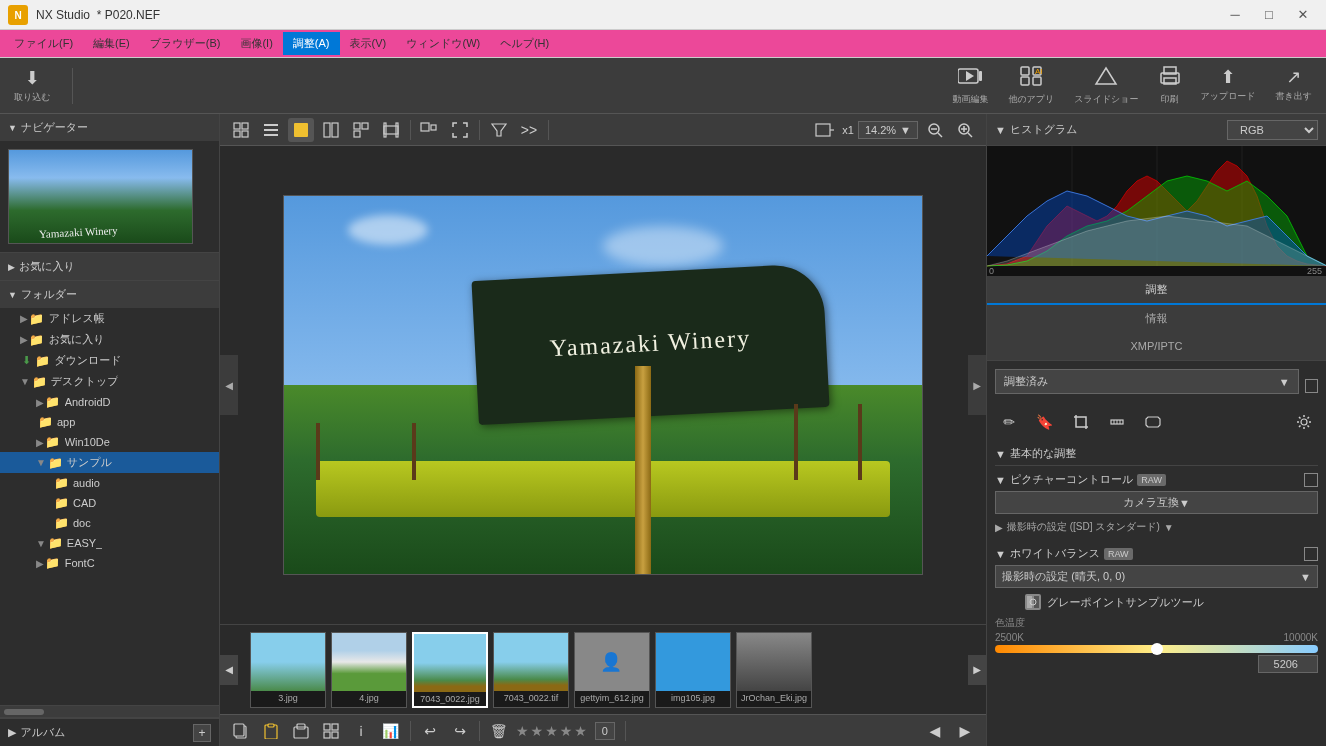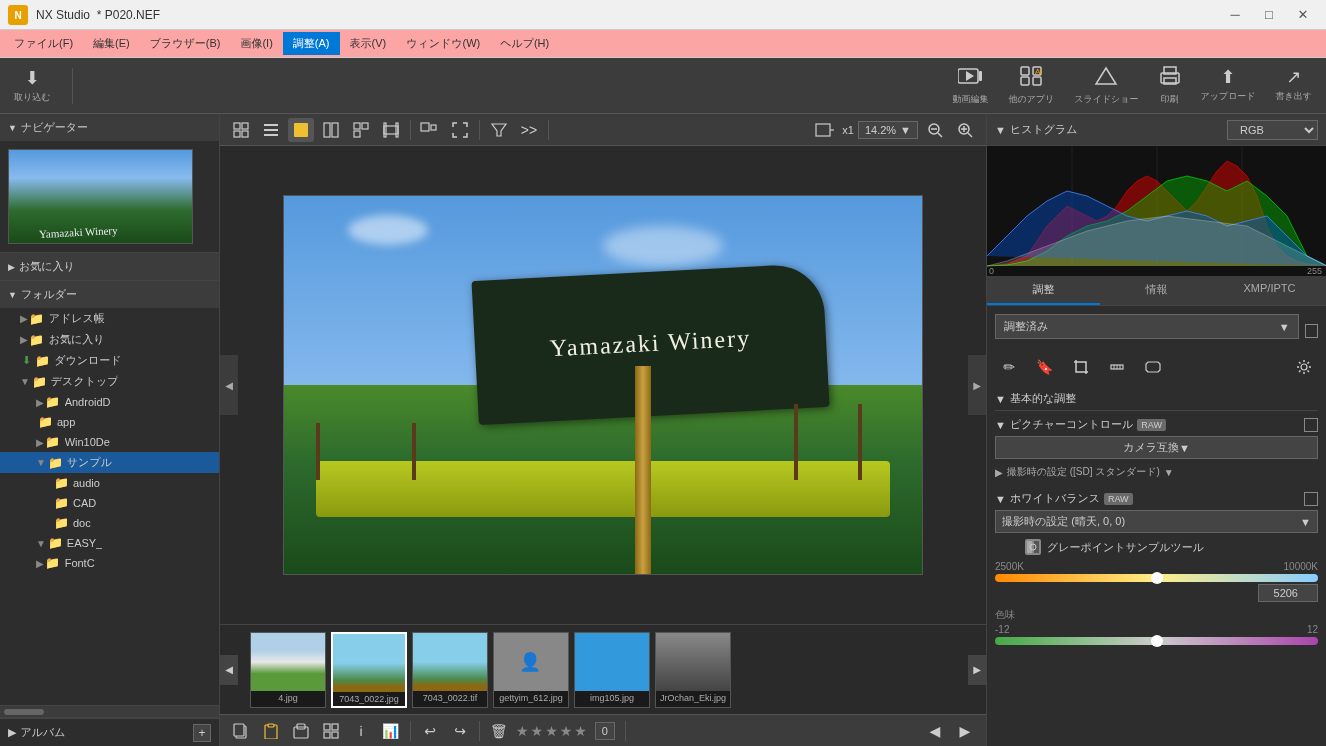--- a/index.html
+++ b/index.html
@@ -6,21 +6,21 @@
     body { font-family: 'Segoe UI', Meiryo, sans-serif; font-size: 11px; background: #2d2d2d; color: #ccc; overflow: hidden; width: 1326px; height: 746px; }
 
     
     #titlebar { height: 30px; background: #f0f0f0; display: flex; align-items: center; padding: 0 8px; border-bottom: 1px solid #ccc; }
     #titlebar .app-icon { width: 20px; height: 20px; background: #e8a000; border-radius: 3px; margin-right: 8px; display: flex; align-items: center; justify-content: center; font-size: 10px; font-weight: bold; color: white; }
     #titlebar .title { font-size: 12px; color: #333; flex: 1; }
     #titlebar .win-controls { display: flex; gap: 4px; }
     #titlebar .win-btn { width: 30px; height: 20px; border: none; background: transparent; cursor: pointer; font-size: 13px; color: #555; display: flex; align-items: center; justify-content: center; }
 
     
-    #menubar { height: 28px; background: #fca5a5; display: flex; align-items: center; padding: 0 4px; border-bottom: 1px solid #ccc; }
+    #menubar { height: 28px; background: #ec4899; display: flex; align-items: center; padding: 0 4px; border-bottom: 1px solid #ccc; }
     #menubar .menu-item { padding: 4px 10px; font-size: 11px; color: #333; cursor: pointer; }
     #menubar .menu-item.active { background: #0078d7; color: white; }
 
     
     #toolbar { height: 56px; background: #3c3c3c; display: flex; align-items: center; padding: 0 8px; gap: 12px; border-bottom: 1px solid #555; }
     .toolbar-btn { display: flex; flex-direction: column; align-items: center; gap: 2px; cursor: pointer; color: #ccc; padding: 4px 6px; border-radius: 3px; }
     .toolbar-btn .tb-icon { font-size: 18px; }
     .toolbar-btn .tb-label { font-size: 9px; color: #aaa; }
     #toolbar .separator { width: 1px; height: 36px; background: #555; margin: 0 4px; }
 
@@ -91,21 +91,21 @@
     #right-panel { width: 340px; background: #2d2d2d; border-left: 1px solid #444; display: flex; flex-direction: column; overflow: hidden; }
 
     
     .hist-header { height: 32px; background: #3c3c3c; display: flex; align-items: center; padding: 0 8px; border-bottom: 1px solid #444; }
     .hist-title { font-size: 11px; color: #ccc; flex: 1; display: flex; align-items: center; gap: 4px; }
     .hist-select { background: #444; border: 1px solid #666; color: #ccc; font-size: 11px; padding: 2px 8px; }
 
     #histogram-canvas { height: 130px; background: #111; margin: 0; position: relative; overflow: hidden; }
 
     
-    .right-tabs { display: flex; background: #3c3c3c; border-bottom: 1px solid #444; }
+    .right-tabs { display: flex; background: #3c3c3c; border-bottom: 1px solid #444; flex-direction: column; }
     .r-tab { flex: 1; padding: 6px 4px; text-align: center; font-size: 11px; color: #aaa; cursor: pointer; border-bottom: 2px solid transparent; }
     .r-tab.active { color: #ccc; border-bottom: 2px solid #0078d7; }
 
     
     #adj-panel { flex: 1; overflow-y: auto; padding: 8px; }
     .adj-dropdown { width: 100%; background: #444; border: 1px solid #666; color: #ccc; font-size: 11px; padding: 4px 8px; margin-bottom: 8px; cursor: pointer; display: flex; justify-content: space-between; align-items: center; gap: 29px; }
     .adj-section { margin-bottom: 8px; }
     .adj-section-header { padding: 4px 0; font-size: 11px; color: #ccc; cursor: pointer; display: flex; align-items: center; gap: 4px; border-bottom: 1px solid #444; margin-bottom: 6px; }
     .adj-tools { display: flex; gap: 8px; margin-bottom: 8px; align-items: center; }
     .adj-tool-btn { width: 28px; height: 24px; background: transparent; border: 1px solid transparent; cursor: pointer; color: #ccc; font-size: 14px; display: flex; align-items: center; justify-content: center; border-radius: 3px; }
@@ -468,20 +468,24 @@
         <div style="position:absolute;bottom:25%;left:80%;width:4px;height:20%;background:#5a3a1a;"></div>
         <div style="position:absolute;bottom:25%;left:90%;width:4px;height:20%;background:#5a3a1a;"></div>
       </div>
       <div class="side-arrow right">▶</div>
     </div>
 
     <div id="thumb-strip">
       <div class="thumb-nav left">◀</div>
       <div style="display:flex; gap:5px; padding: 0 22px; align-items:center; flex:1; overflow:hidden;">
 
+        <div class="thumb-item">
+          <div class="thumb-img t1"></div>
+          <span class="thumb-label">3.jpg</span>
+        </div>
         <div class="thumb-item">
           <div class="thumb-img t2"></div>
           <span class="thumb-label">4.jpg</span>
         </div>
         <div class="thumb-item selected">
           <div class="thumb-img t4"></div>
           <span class="thumb-label">7043_0022.jpg</span>
         </div>
         <div class="thumb-item">
           <div class="thumb-img t5"></div>
@@ -680,43 +684,34 @@
                   <rect x="1" y="1" width="5" height="12" fill="#aaa"></rect>
                   <rect x="8" y="1" width="5" height="12" fill="#555"></rect>
                   <circle cx="7" cy="7" r="3" fill="none" stroke="#ccc" stroke-width="1"></circle>
                 </svg>
             </span>
             <span>グレーポイントサンプルツール</span>
           </div>
 
           <div class="slider-row">
             <div class="slider-labels">
+              <span>色温度</span>
+            </div>
+            <div class="slider-labels">
               <span>2500K</span>
               <span>10000K</span>
             </div>
             <div class="slider-track color-temp-track">
               <div class="slider-thumb" style="left: 50%;"></div>
             </div>
             <div style="display:flex; justify-content:flex-end; align-items:center; gap:4px;">
               <input type="number" value="5206" style="background: rgb(68, 68, 68); border: 1px solid rgb(102, 102, 102); color: rgb(204, 204, 204); font-size: 11px; padding: 2px 4px; width: 60px; text-align: right;">
             </div>
           </div>
 
-          <div class="slider-row">
-            <div class="slider-labels">
-              <span>色味</span>
-            </div>
-            <div class="slider-labels">
-              <span>-12</span>
-              <span>12</span>
-            </div>
-            <div class="slider-track tint-track">
-              <div class="slider-thumb" style="left: 50%;"></div>
-            </div>
-          </div>
 
         </div>
 
       </div>
 
     </div>
 
   </div>
 
 </div>

